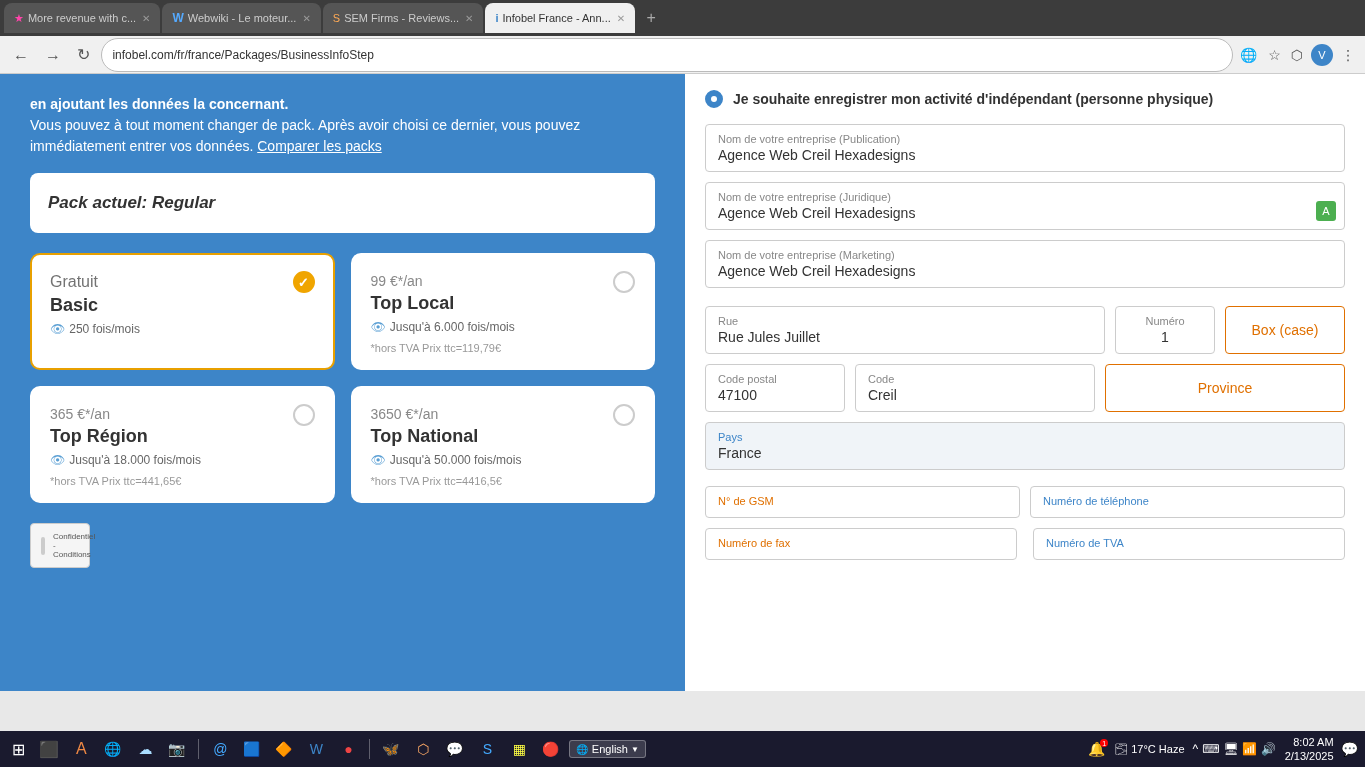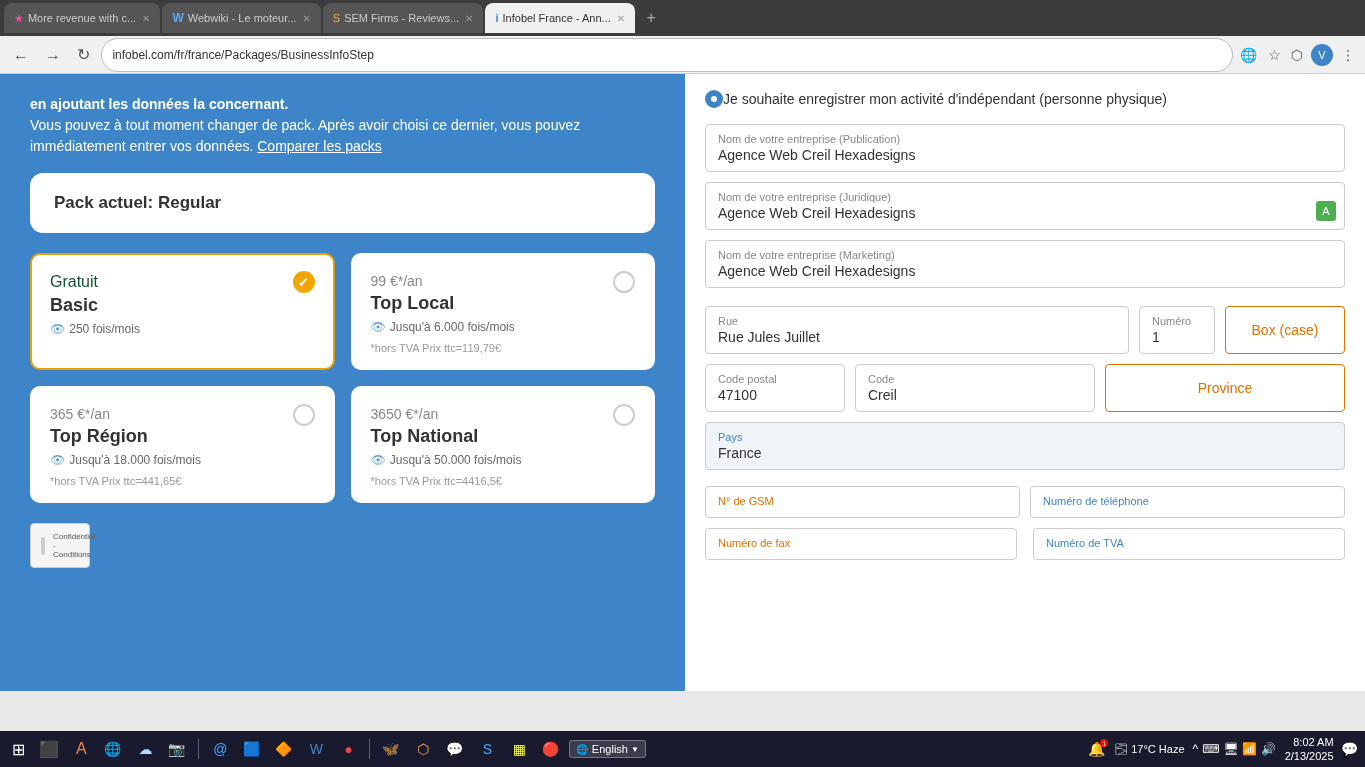--- a/index.html
+++ b/index.html
@@ -107,24 +107,25 @@
       font-size: 14px;
       color: white;
       margin-bottom: 16px;
       line-height: 1.5;
     }
     .intro-text a {
       color: white;
     }
     .pack-actuel {
       background: white;
-      border-radius: 13px;
-      padding: 20px 24px;
+      border-radius: 8px;
+      padding: 20px 18px;
       color: #333;
       margin-bottom: 20px;
+      font-style: italic;
     }
     .pack-actuel-title {
       font-size: 17px;
       font-weight: bold;
       color: #333;
     }
     .plans-grid {
       display: grid;
       grid-template-columns: 1fr 1fr;
       gap: 16px;
@@ -139,21 +140,21 @@
     }
     .plan-card.selected {
       border: 2px solid #e8a000;
     }
     .plan-price {
       font-size: 14px;
       color: #888;
       margin-bottom: 4px;
     }
     .plan-price.free {
-      color: #14532d;
+      color: #737373;
       font-size: 16px;
       font-weight: 500;
     }
     .plan-name {
       font-size: 18px;
       font-weight: bold;
       color: #333;
       margin-bottom: 6px;
     }
     .plan-views {
@@ -201,23 +202,25 @@
     
     .right-panel {
       flex: 1;
       background: white;
       padding: 16px 20px;
       overflow-y: auto;
     }
     .radio-option {
       display: flex;
       align-items: center;
+      gap: 10px;
       margin-bottom: 16px;
       font-size: 14px;
       color: #333;
+      font-weight: bold;
     }
     .radio-dot {
       width: 18px;
       height: 18px;
       border-radius: 50%;
       background: #3d85c8;
       border: 2px solid #3d85c8;
       display: flex;
       align-items: center;
       justify-content: center;
@@ -253,21 +256,22 @@
     .form-row {
       display: flex;
       gap: 10px;
       margin-bottom: 10px;
     }
     .form-row .form-field {
       margin-bottom: 0;
     }
     .field-flex-1 { flex: 1; }
     .field-small {
-      width: 76px;
+      width: 100px;
+      text-align: center;
     }
     .field-box {
       width: 120px;
     }
     .field-medium {
       width: 140px;
     }
     .field-province {
       flex: 1;
       border: 1px solid #e07000;

